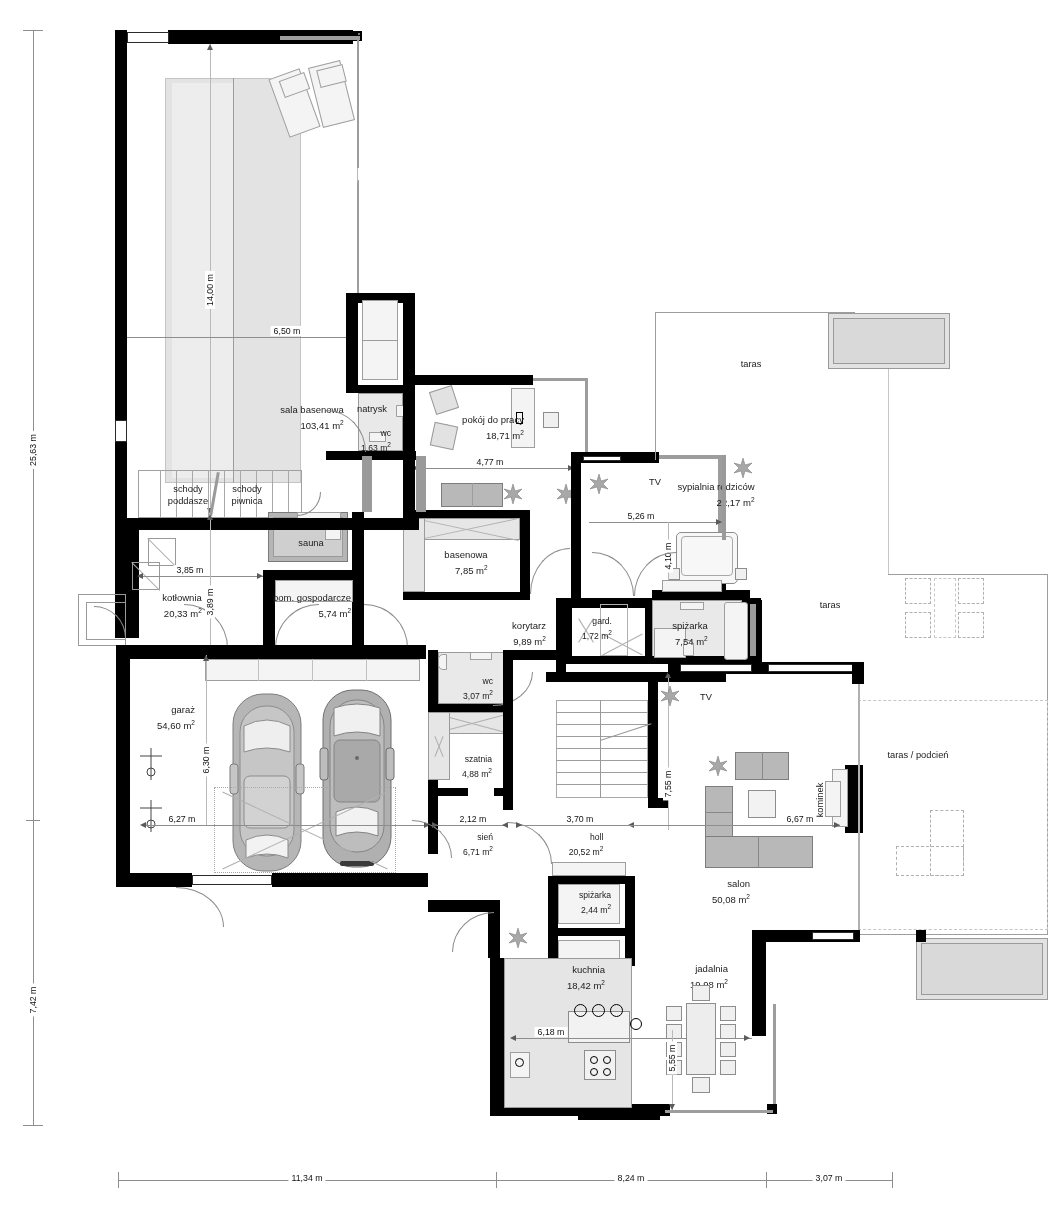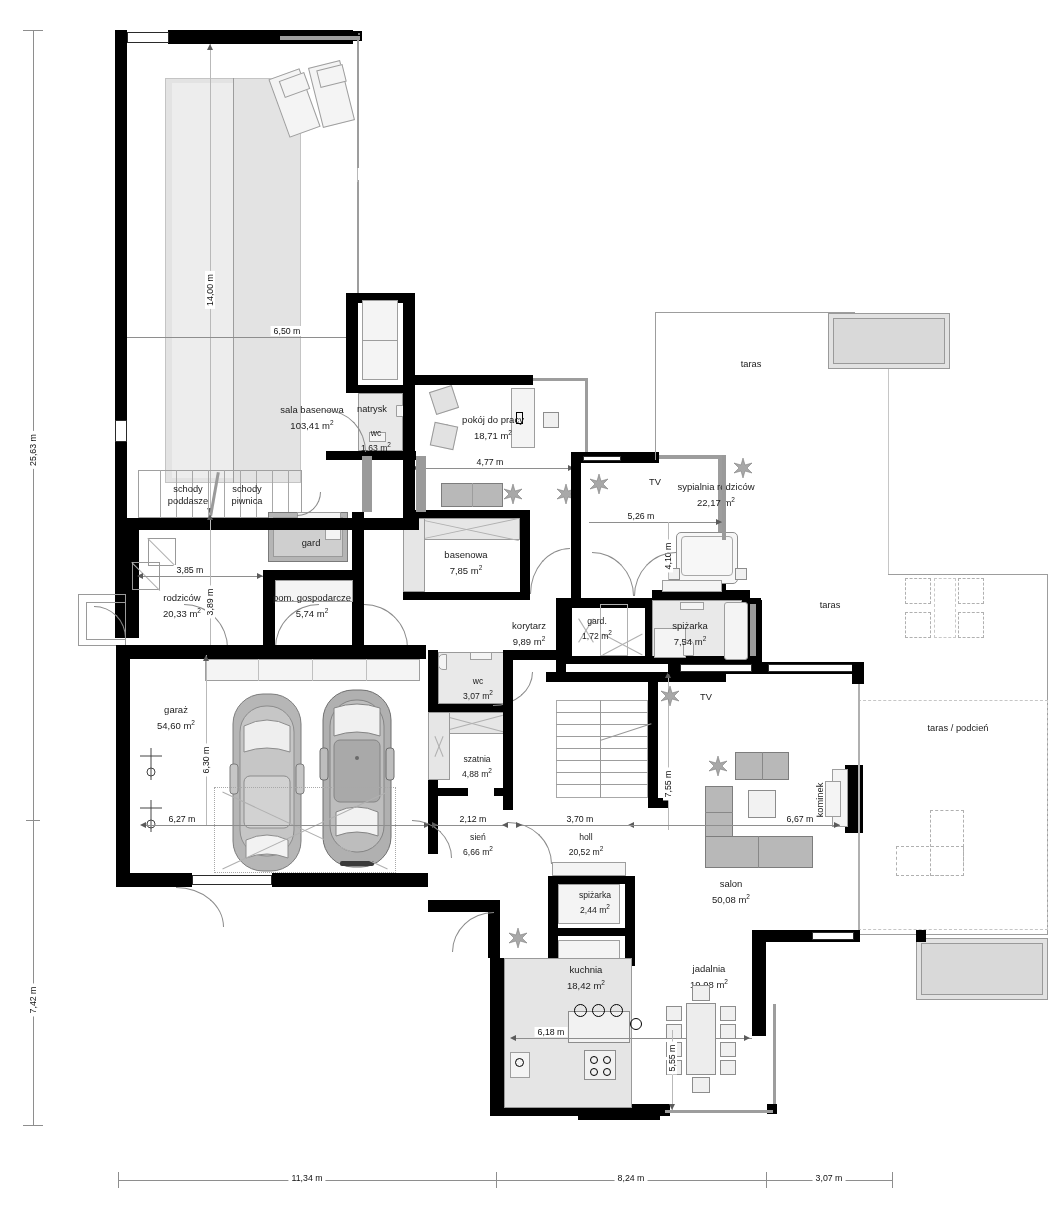--- a/index.html
+++ b/index.html
@@ -12,21 +12,21 @@
   .outline   {position:absolute;border:1px solid #000;box-sizing:border-box;background:transparent;}
   .fill-lt   {position:absolute;background:#f4f4f4;border:1px solid #9e9e9e;box-sizing:border-box;}
   .fill-md   {position:absolute;background:#e2e2e2;border:1px solid #9a9a9a;box-sizing:border-box;}
   .fill-dk   {position:absolute;background:#b5b5b5;border:1px solid #7a7a7a;box-sizing:border-box;}
   .hatch     {position:absolute;background:#e6e6e6;border:1px solid #9a9a9a;box-sizing:border-box;}
   .thinline  {position:absolute;background:#9d9d9d;}
   .dashbox   {position:absolute;border:1px dashed #b0b0b0;box-sizing:border-box;}
   .dotbox    {position:absolute;border:1px dotted #a8a8a8;box-sizing:border-box;}
 
   
-  .rlabel{position:absolute;text-align:center;color:#1a1a1a;font-size:9.5px;line-height:12.5px;
+  .rlabel{position:absolute;text-align:right;color:#1a1a1a;font-size:9.5px;line-height:12.5px;
           white-space:nowrap;transform:translateX(-50%);}
   .rlabel .nm{display:block;}
   .rlabel .ar{display:block;}
   .rlabel .ar sup{font-size:6.5px;vertical-align:super;}
   .rlabel.sm{font-size:8.6px;line-height:11px;}
 
   
   .plabel{position:absolute;color:#1a1a1a;font-size:9.3px;white-space:nowrap;transform:translateX(-50%);}
   .plabel.vert{transform:translateX(-50%) rotate(-90deg);transform-origin:center center;}
 
@@ -300,39 +300,39 @@
     <div class="plabel" style="left:247px;top:496px;">piwnica</div>
     <div class="greywall" style="left:213px;top:472px;width:3px;height:44px;transform:rotate(10deg);"></div>
   </div>
 
   <div>
     <div class="fill-dk" style="left:268px;top:512px;width:80px;height:50px;"></div>
     <div class="dotfill" style="left:273px;top:517px;width:70px;height:40px;background:#cfcfcf;"></div>
     <div class="fill-lt" style="left:297px;top:512px;width:44px;height:17px;"></div>
     <div class="fill-lt" style="left:325px;top:528px;width:16px;height:12px;"></div>
     <div class="swing sw-br" style="left:297px;top:492px;width:24px;height:24px;"></div>
-    <div class="plabel" style="left:311px;top:538px;">gard</div>
+    <div class="plabel" style="left:311px;top:538px;">sauna</div>
   </div>
 
   <div>
     <div class="wall" style="left:127px;top:518px;width:18px;height:10px;"></div>
     <div class="wall" style="left:127px;top:518px;width:292px;height:12px;"></div>
     <div class="wall" style="left:127px;top:528px;width:12px;height:110px;"></div>
     <div class="wall" style="left:263px;top:570px;width:12px;height:80px;"></div>
     <div class="wall" style="left:352px;top:512px;width:12px;height:138px;"></div>
     <div class="wall" style="left:263px;top:570px;width:90px;height:10px;"></div>
     <div class="fill-lt" style="left:275px;top:580px;width:78px;height:22px;"></div>
 
     <div class="outline" style="left:148px;top:538px;width:28px;height:28px;border-color:#999;"></div>
     <div class="outline" style="left:132px;top:562px;width:28px;height:28px;border-color:#999;"></div>
     <div class="thinline" style="left:148px;top:538px;width:40px;height:1px;transform:rotate(45deg);transform-origin:left top;background:#b0b0b0;"></div>
     <div class="thinline" style="left:132px;top:562px;width:40px;height:1px;transform:rotate(45deg);transform-origin:left top;background:#b0b0b0;"></div>
 
     <div class="rlabel" style="left:182px;top:592px;">
-      <span class="nm">rodziców</span>
+      <span class="nm">kotłownia</span>
       <span class="ar"><span>20,33 m</span><sup>2</sup></span>
     </div>
     <div class="rlabel" style="left:312px;top:592px;">
       <span class="nm">pom. gospodarcze</span>
       <span class="ar"><span>5,74 m</span><sup>2</sup></span>
     </div>
 
     <div class="swing sw-tr" style="left:184px;top:604px;width:44px;height:44px;"></div>
     <div class="swing sw-tl" style="left:275px;top:604px;width:44px;height:44px;"></div>
     <div class="swing sw-tr" style="left:364px;top:604px;width:44px;height:44px;"></div>
@@ -441,21 +441,21 @@
     </div>
 
     <div class="wall" style="left:428px;top:796px;width:10px;height:58px;"></div>
     <div class="wall" style="left:428px;top:900px;width:70px;height:12px;"></div>
     <div class="wall" style="left:488px;top:900px;width:12px;height:58px;"></div>
     <div class="swing sw-tr" style="left:412px;top:820px;width:40px;height:38px;"></div>
     <div class="swing sw-tr" style="left:508px;top:822px;width:44px;height:42px;"></div>
     <div class="swing sw-tl" style="left:452px;top:912px;width:42px;height:40px;"></div>
     <div class="rlabel sm" style="left:478px;top:832px;">
       <span class="nm">sień</span>
-      <span class="ar"><span>6,66 m</span><sup>2</sup></span>
+      <span class="ar"><span>6,71 m</span><sup>2</sup></span>
     </div>
 
     <div class="dim-h" style="left:432px;top:825px;width:76px;"></div>
     <div class="arrowR" style="left:432px;top:822px;"></div>
     <div class="arrowL" style="left:502px;top:822px;"></div>
     <div class="dim-t" style="left:473px;top:814px;">2,12 m</div>
   </div>
 
   <div>
     <div class="wall" style="left:503px;top:650px;width:10px;height:160px;"></div>
@@ -612,21 +612,21 @@
 
     <div class="thinline" style="left:888px;top:574px;width:160px;height:1px;"></div>
     <div class="thinline" style="left:1047px;top:574px;width:1px;height:360px;"></div>
     <div class="plabel" style="left:830px;top:600px;">taras</div>
     <div class="dashbox" style="left:905px;top:578px;width:26px;height:26px;"></div>
     <div class="dashbox" style="left:958px;top:578px;width:26px;height:26px;"></div>
     <div class="dashbox" style="left:905px;top:612px;width:26px;height:26px;"></div>
     <div class="dashbox" style="left:958px;top:612px;width:26px;height:26px;"></div>
     <div class="dashbox" style="left:934px;top:578px;width:22px;height:60px;border-color:#c8c8c8;"></div>
 
-    <div class="plabel" style="left:918px;top:723px;margin-left:40px;">taras / podcień</div>
+    <div class="plabel" style="left:918px;top:750px;">taras / podcień</div>
     <div class="dashbox" style="left:858px;top:700px;width:190px;height:230px;border-color:#c6c6c6;"></div>
     <div class="dashbox" style="left:930px;top:810px;width:34px;height:66px;"></div>
     <div class="dashbox" style="left:896px;top:846px;width:68px;height:30px;"></div>
 
     <div class="thinline" style="left:858px;top:674px;width:2px;height:258px;background:#b0b0b0;"></div>
     <div class="wall" style="left:760px;top:662px;width:100px;height:12px;"></div>
     <div class="win" style="left:768px;top:664px;width:86px;height:8px;"></div>
     <div class="wall" style="left:852px;top:662px;width:12px;height:22px;"></div>
 
     <div class="fill-md" style="left:916px;top:938px;width:132px;height:62px;"></div>

